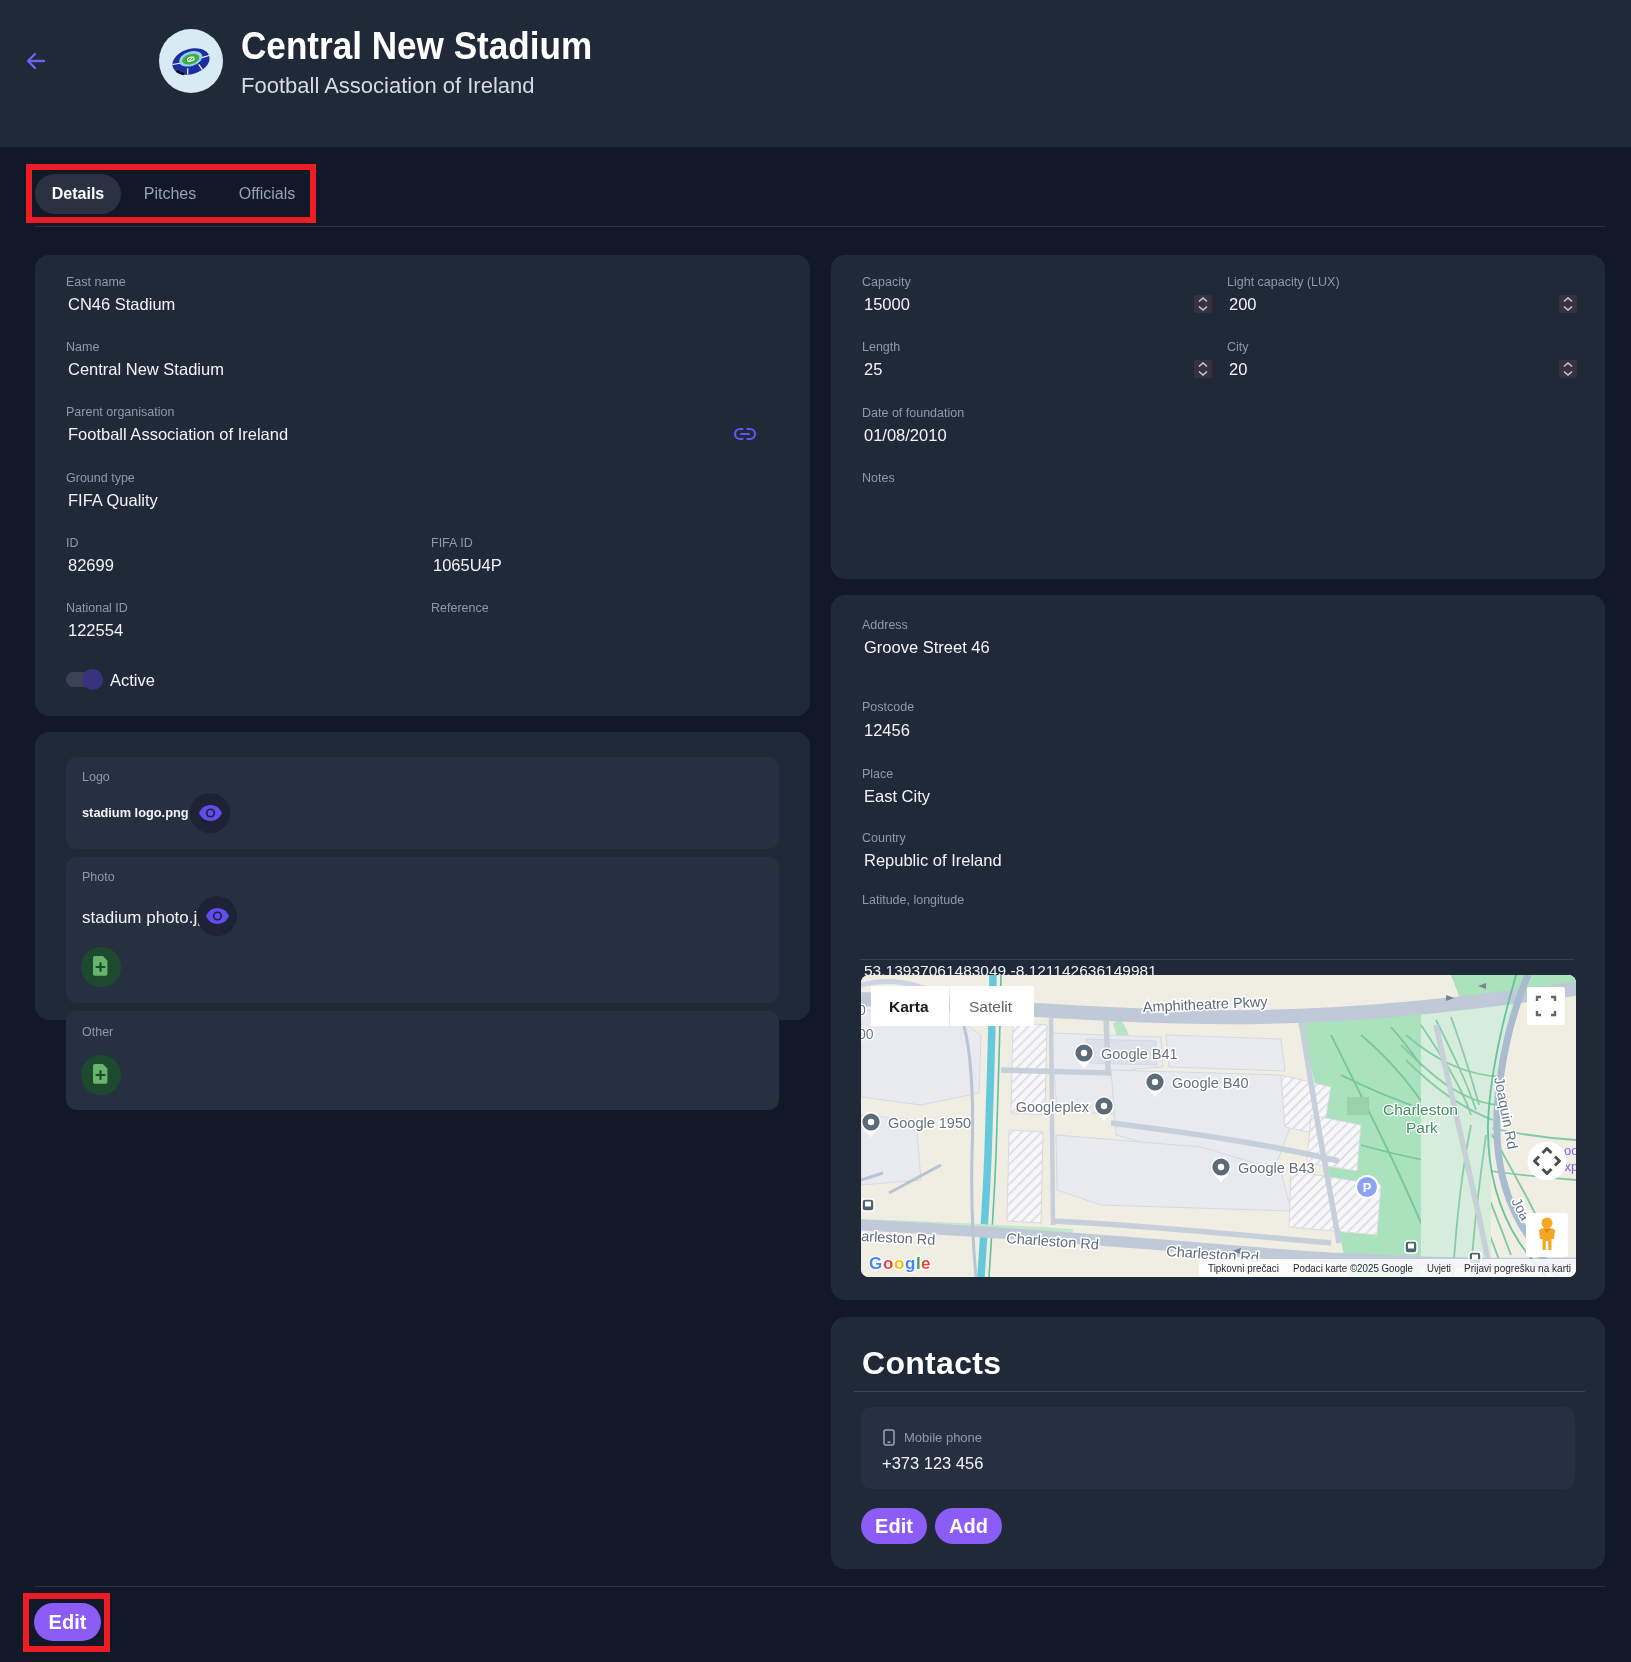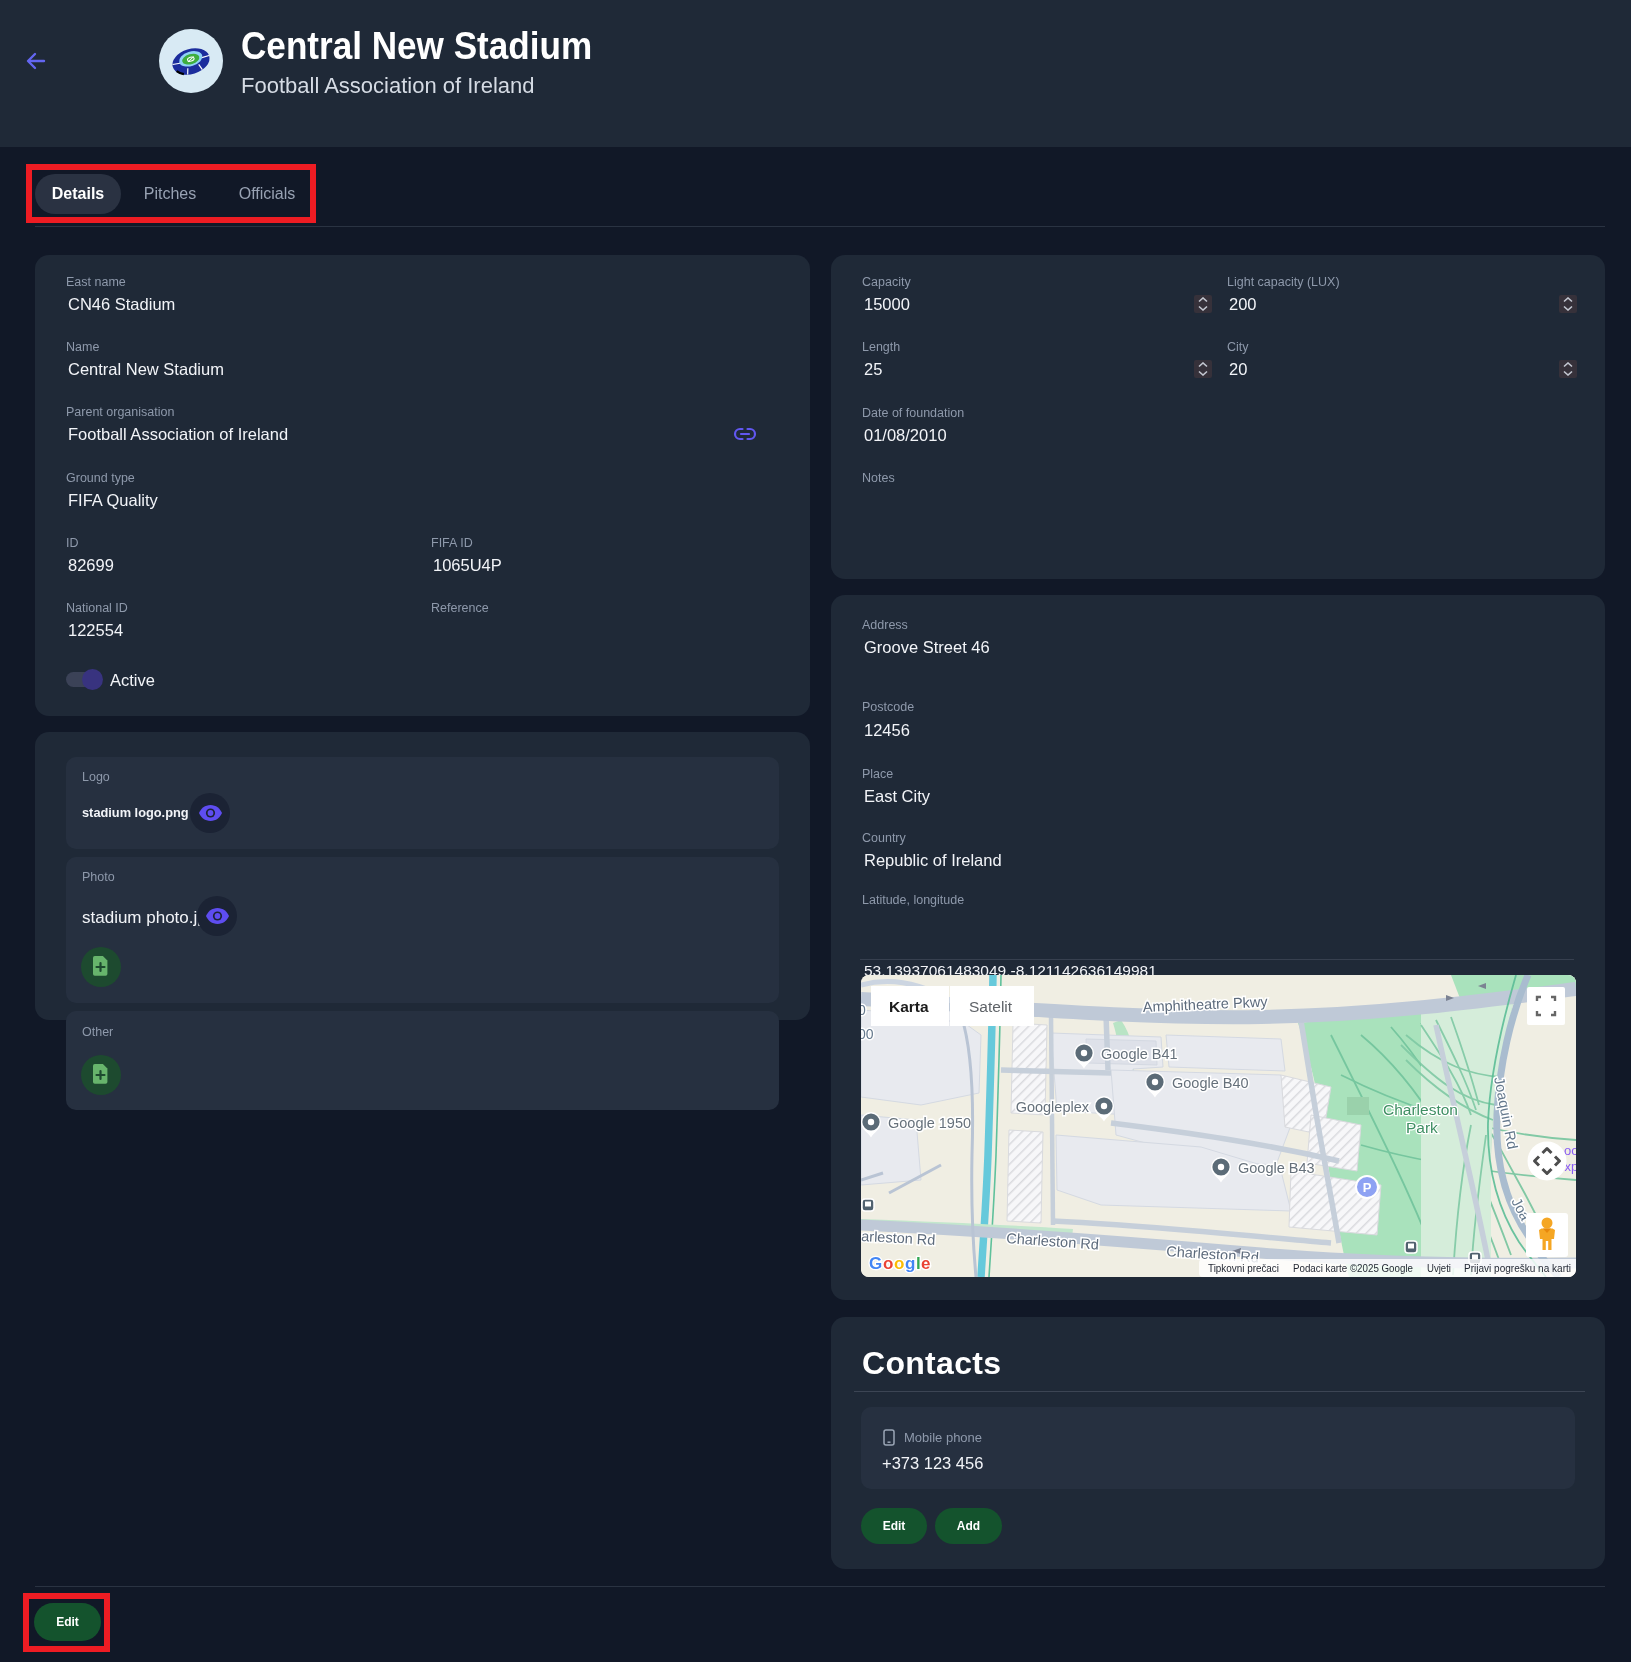--- a/index.html
+++ b/index.html
@@ -3,21 +3,21 @@
 <meta charset="utf-8">
 <style>
   * { margin:0; padding:0; box-sizing:border-box; }
   html,body { width:1631px; height:1662px; background:#111827; font-family:"Liberation Sans", sans-serif; overflow:hidden; }
   .a { position:absolute; }
   .card { position:absolute; background:#1f2937; border-radius:14px; }
   .sub { position:absolute; background:#263040; border-radius:10px; }
   .label { position:absolute; font-size:12.5px; color:#8e99ab; white-space:nowrap; }
   .value { position:absolute; font-size:16.5px; color:#f2f4f8; white-space:nowrap; }
   .spin { position:absolute; width:18px; height:18px; background:#36313a; border-radius:2px; }
-  .pillbtn { position:absolute; background:#14532d; border-radius:19px; color:#fff; font-size:12px; font-weight:bold; display:flex; align-items:center; justify-content:center; }
+  .pillbtn { position:absolute; background:#8b5cf6; border-radius:19px; color:#fff; font-size:20px; font-weight:bold; display:flex; align-items:center; justify-content:center; }
 </style>
 </head>
 <body>
 
 <div class="a" style="left:0;top:0;width:1631px;height:147px;background:#1f2937;"></div>
 <svg class="a" style="left:24px;top:49px;" width="24" height="24" viewBox="0 0 24 24" fill="none" stroke="#6366f1" stroke-width="2.4" stroke-linecap="round" stroke-linejoin="round">
     <path d="M20 12H5"></path>
     <path d="M11 5l-7 7 7 7"></path>
   </svg>
 <svg class="a" style="left:159px;top:29px;" width="64" height="64" viewBox="0 0 64 64">

